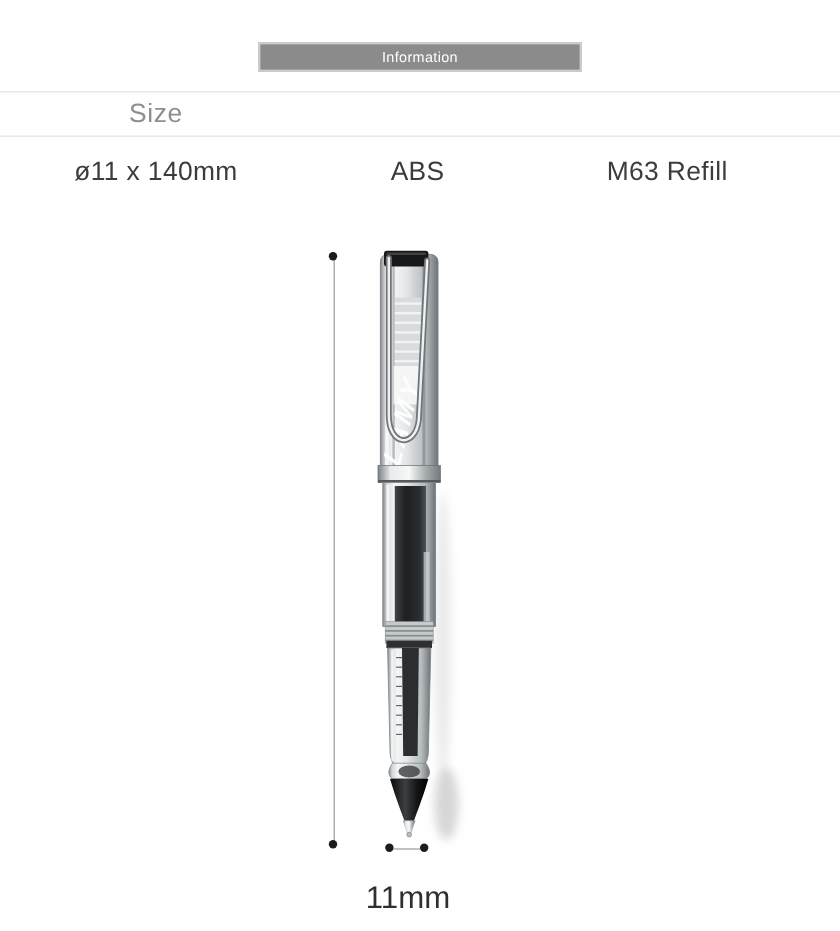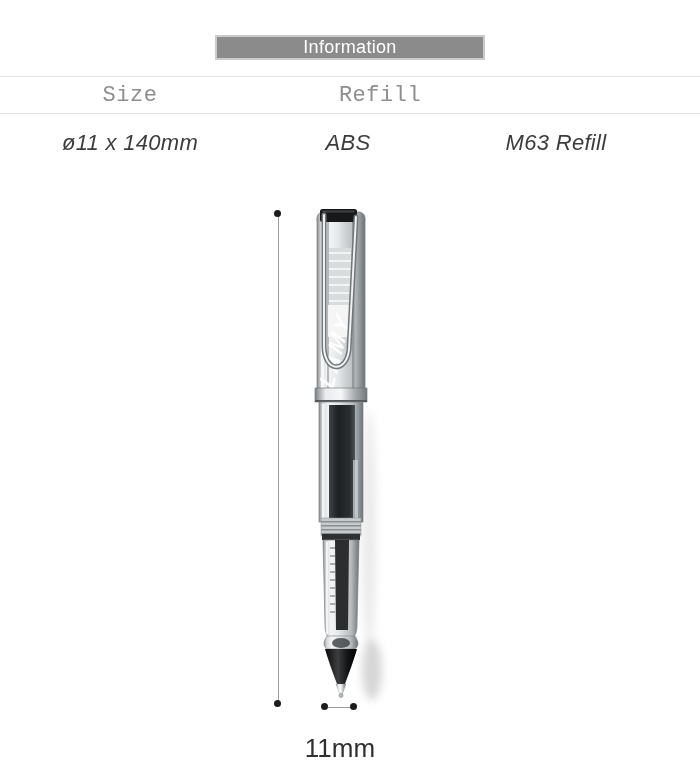--- a/index.html
+++ b/index.html
@@ -10,27 +10,27 @@
   html,body{margin:0;padding:0;background:#ffffff;}
   .page{
     position:relative; width:700px; height:776px; background:#ffffff; overflow:hidden;
     font-family:"Liberation Sans","DejaVu Sans",sans-serif;
   }
   .banner{
     position:absolute; top:35px; left:215px; width:270px; height:25px; box-sizing:border-box;
     background:var(--banner-bg); border:2px solid var(--banner-border);
     display:flex; align-items:center; justify-content:center;
   }
-  .banner span{ color:var(--banner-text); font-size:18px; letter-spacing:0.3px; }
+  .banner span{ color:var(--banner-text); font-size:12px; letter-spacing:0.3px; }
   .divider{ position:absolute; left:0; width:700px; height:1px; background:var(--divider); }
   .divider.top{ top:76px; }
   .divider.mid{ top:113px; }
   .spec-row{ position:absolute; left:0; width:700px; display:flex; }
-  .spec-row.headers{ top:77px; height:36px;font-family:Liberation Mono, monospace; }
-  .spec-row.values{ top:114px; height:58px;font-style:italic; }
+  .spec-row.headers{ top:77px; height:36px; }
+  .spec-row.values{ top:114px; height:58px; }
   .spec-cell{ display:flex; align-items:center; justify-content:center; }
   .spec-cell.c1{ width:260px; } .spec-cell.c2{ width:176px; } .spec-cell.c3{ width:240px; }
   .spec-row.headers .spec-cell{ color:var(--header-text); font-size:22px; letter-spacing:0.5px; }
   .spec-row.values  .spec-cell{ color:var(--value-text);  font-size:22px; letter-spacing:0.3px; }
   .pen-svg{ position:absolute; left:296px; top:200px; width:100px; height:510px; }
   .mdot{ position:absolute; width:7px; height:7px; border-radius:50%; background:var(--measure-dot); }
   .mline{ position:absolute; background:var(--measure-line); }
   .len-line{ left:278px; top:216px; width:1px; height:485px; }
   .dot-len-top{ left:274px; top:210px; }
   .dot-len-bottom{ left:274px; top:700px; }
@@ -47,21 +47,20 @@
 <div class="page">
 
   <div class="banner">
     <span>Information</span>
   </div>
 
   <div class="divider top"></div>
 
   <div class="spec-row headers">
     <div class="spec-cell c1">Size</div>
-    <div class="spec-cell c3">Refill</div>
   </div>
 
   <div class="divider mid"></div>
 
   <div class="spec-row values">
     <div class="spec-cell c1">ø11 x 140mm</div>
     <div class="spec-cell c2">ABS</div>
     <div class="spec-cell c3">M63 Refill</div>
   </div>
 

